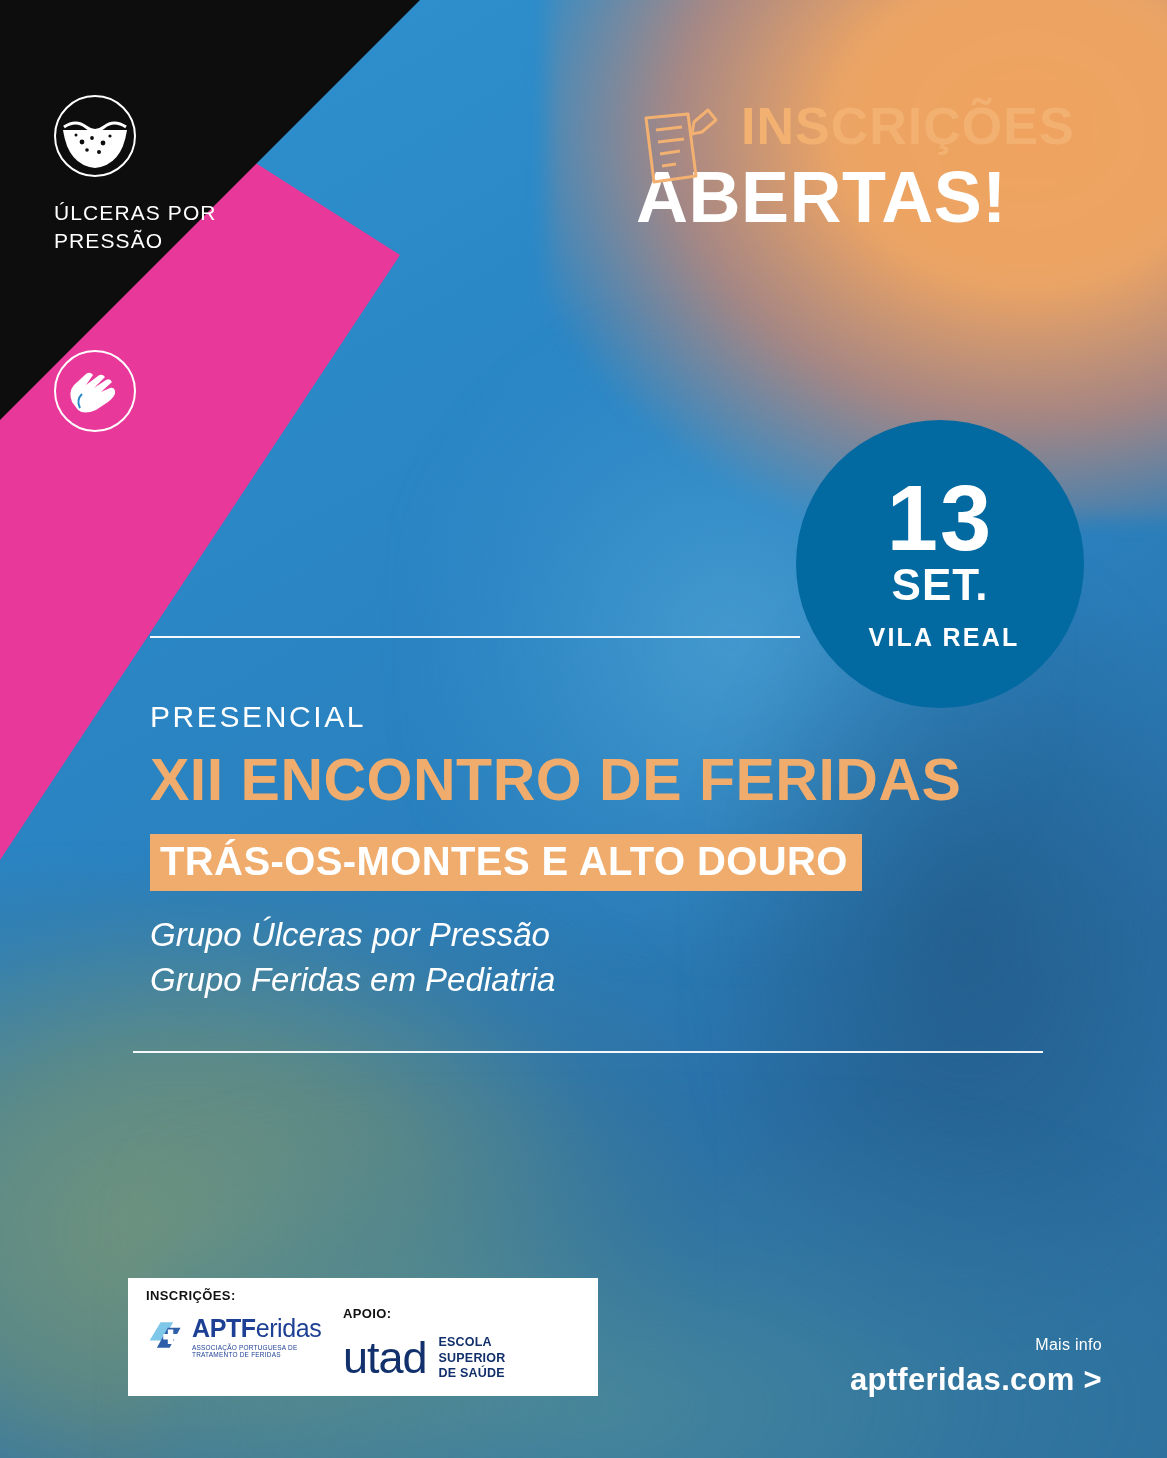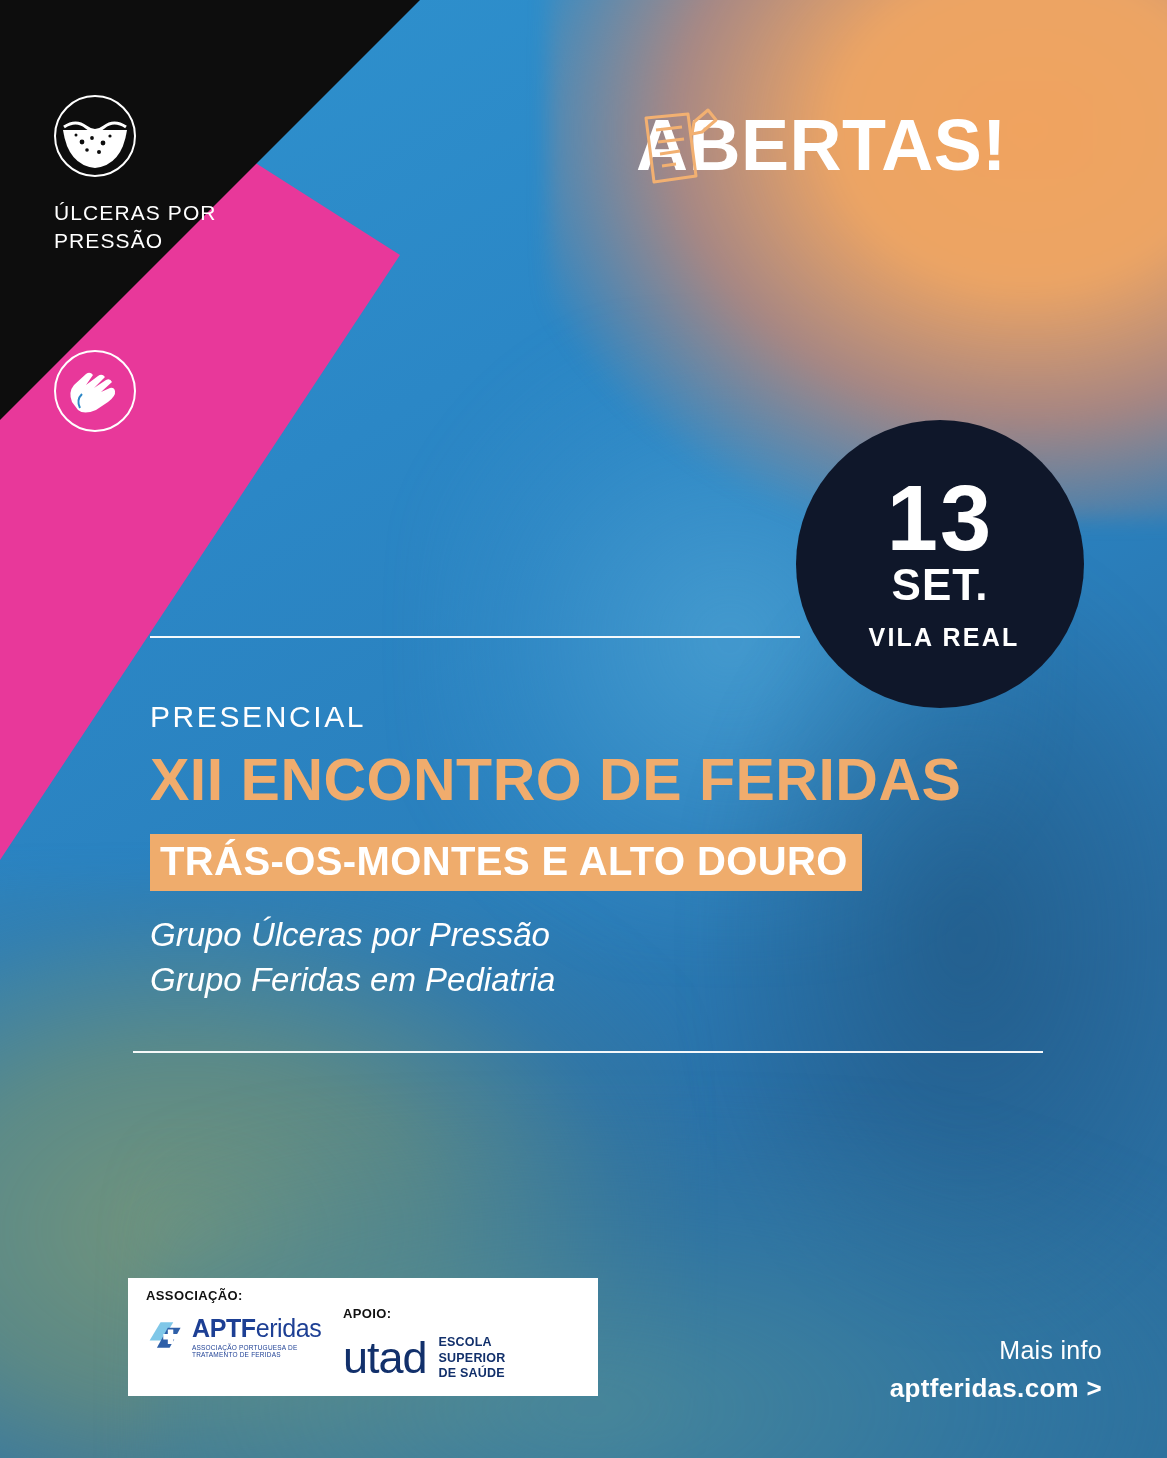--- a/index.html
+++ b/index.html
@@ -140,21 +140,21 @@
   }
 
   
   .date-circle {
     position: absolute;
     left: 796px;
     top: 420px;
     width: 288px;
     height: 288px;
     border-radius: 50%;
-    background: #0f172a;
+    background: #0369a1;
     display: flex;
     flex-direction: column;
     align-items: center;
     justify-content: center;
     color: #ffffff;
   }
   .date-day {
     font-size: 92px;
     font-weight: 700;
     line-height: 0.92;
@@ -306,26 +306,26 @@
 
   
   .more-info {
     position: absolute;
     right: 65px;
     top: 1336px;
     text-align: right;
     color: #ffffff;
   }
   .more-info .mi-label {
-    font-size: 25px;
+    font-size: 16px;
     font-weight: 400;
     letter-spacing: 0.3px;
   }
   .more-info .mi-site {
-    font-size: 26px;
+    font-size: 31px;
     font-weight: 700;
     margin-top: 8px;
     letter-spacing: 0.3px;
   }
 </style>
 </head>
 <body>
 
 <div class="poster">
 
@@ -373,20 +373,21 @@
         <g stroke="#f2b071" stroke-width="3" fill="none" stroke-linejoin="round">
           <path d="M10 14 L52 10 L60 72 L18 78 Z"></path>
           <path d="M20 26 L46 23"></path>
           <path d="M22 38 L48 35"></path>
           <path d="M24 50 L44 47"></path>
           <path d="M26 62 L40 60"></path>
           <path d="M58 18 L72 6 L80 16 L66 28 L56 30 Z"></path>
         </g>
       </svg>
     </div>
+    <div class="reg-line1">INSCRIÇÕES</div>
     <div class="reg-line2">ABERTAS!</div>
   </div>
 
   <div class="date-circle">
     <div class="date-day">13</div>
     <div class="date-month">SET.</div>
     <div class="date-city">VILA REAL</div>
   </div>
 
   <div class="rule-top"></div>
@@ -395,21 +396,21 @@
   <div class="main-block">
     <div class="kicker">PRESENCIAL</div>
     <div class="title">XII ENCONTRO DE FERIDAS</div>
     <div class="subtitle-band">TRÁS-OS-MONTES E ALTO DOURO</div>
     <div class="groups">Grupo Úlceras por Pressão
 Grupo Feridas em Pediatria</div>
   </div>
 
   <div class="sponsor-bar">
     <div class="sponsor-col left">
-      <div class="sponsor-label">ASSOCIAÇÃO:</div>
+      <div class="sponsor-label">INSCRIÇÕES:</div>
       <div class="aptf-wrap">
         <span style="margin-right:6px;">
           <svg viewBox="0 0 44 44" width="40" height="40" aria-hidden="true">
             <path d="M4 28 L16 8 L30 8 L18 28 Z" fill="#7fc7e8"></path>
             <path d="M12 36 L24 14 L38 14 L26 36 Z" fill="#2e5fa8"></path>
             <path d="M24 16 h6 v5 h5 v6 h-5 v5 h-6 v-5 h-5 v-6 h5 z" fill="#ffffff"></path>
           </svg>
         </span>
         <span>
           <span class="aptf-name"><span>APTF</span><span class="light">eridas</span></span>

